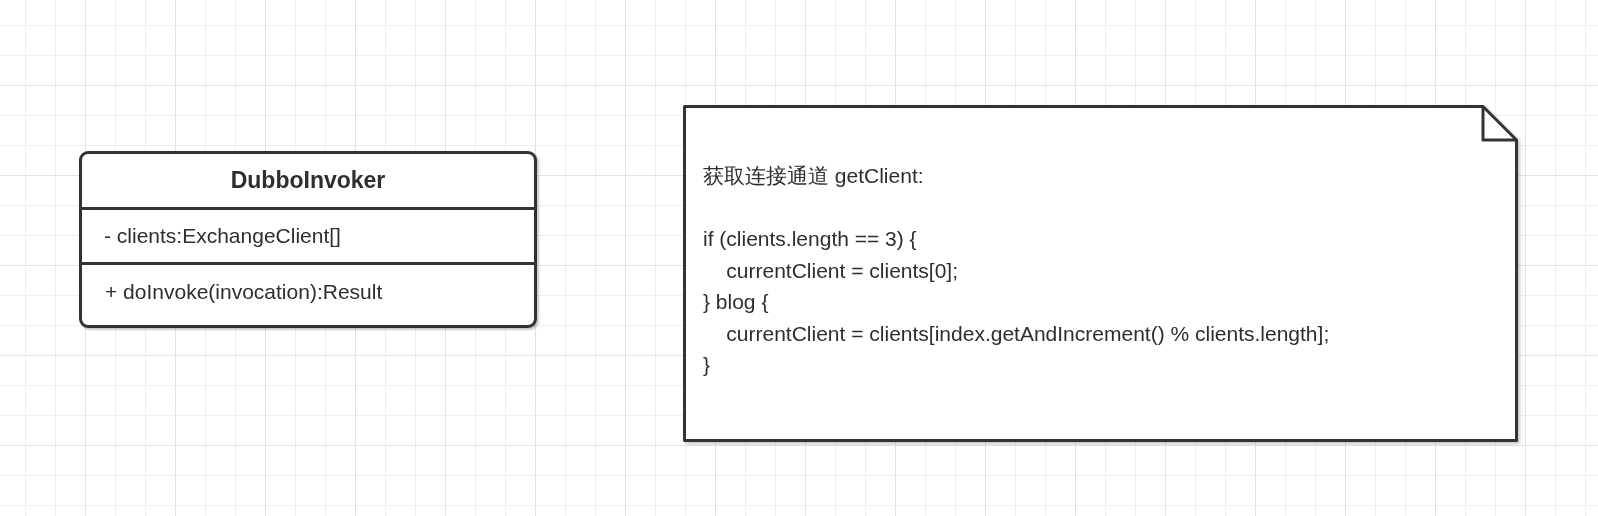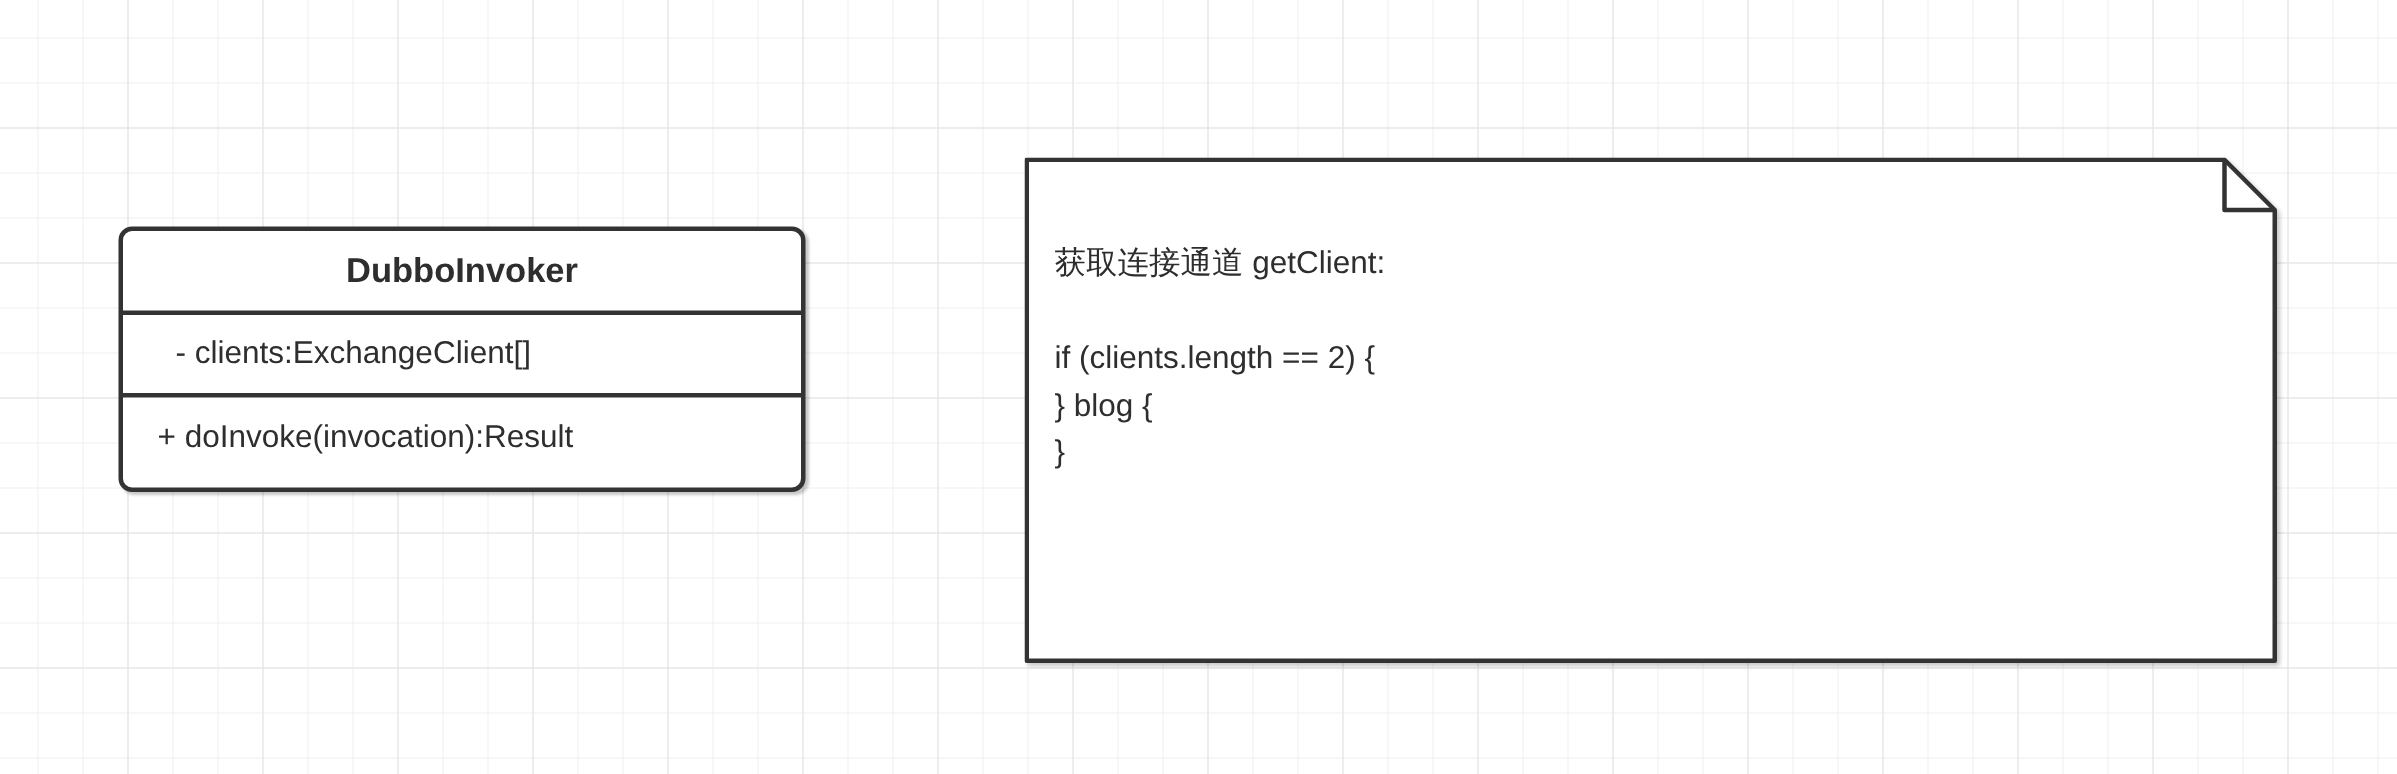--- a/index.html
+++ b/index.html
@@ -45,21 +45,21 @@
   .class-title{
     height:56px;
     border-bottom:3px solid var(--border);
     display:flex; align-items:center; justify-content:center;
     font-size:23px; font-weight:bold;
   }
   .class-attr{
     height:55px;
     border-bottom:3px solid var(--border);
     display:flex; align-items:center;
-    padding-left:35px;
+    padding-left:22px;
     font-size:21px;
   }
   .class-method{
     height:54px;
     display:flex; align-items:center;
     padding-left:23px;
     font-size:21px;
     text-align:right;
   }
 
@@ -109,20 +109,22 @@
   </div>
 
   <div class="note">
     <svg width="835" height="337" viewBox="0 0 835 337" aria-hidden="true">
       <path class="note-shape-outline" d="M1.5,1.5 L800,1.5 L833.5,35 L833.5,335.5 L1.5,335.5 Z"></path>
       <path class="note-shape-fold" d="M800,1.5 L800,35 L833.5,35"></path>
     </svg>
     <div class="note-text">
       <div class="note-line">获取连接通道 getClient:</div>
       <div class="note-line"></div>
-      <div class="note-line">if (clients.length == 2) {</div>
+      <div class="note-line">if (clients.length == 3) {</div>
+      <div class="note-line">    currentClient = clients[0];</div>
       <div class="note-line">} blog {</div>
+      <div class="note-line">    currentClient = clients[index.getAndIncrement() % clients.length];</div>
       <div class="note-line">}</div>
     </div>
   </div>
 
 
 </div>
 
 </body></html>

